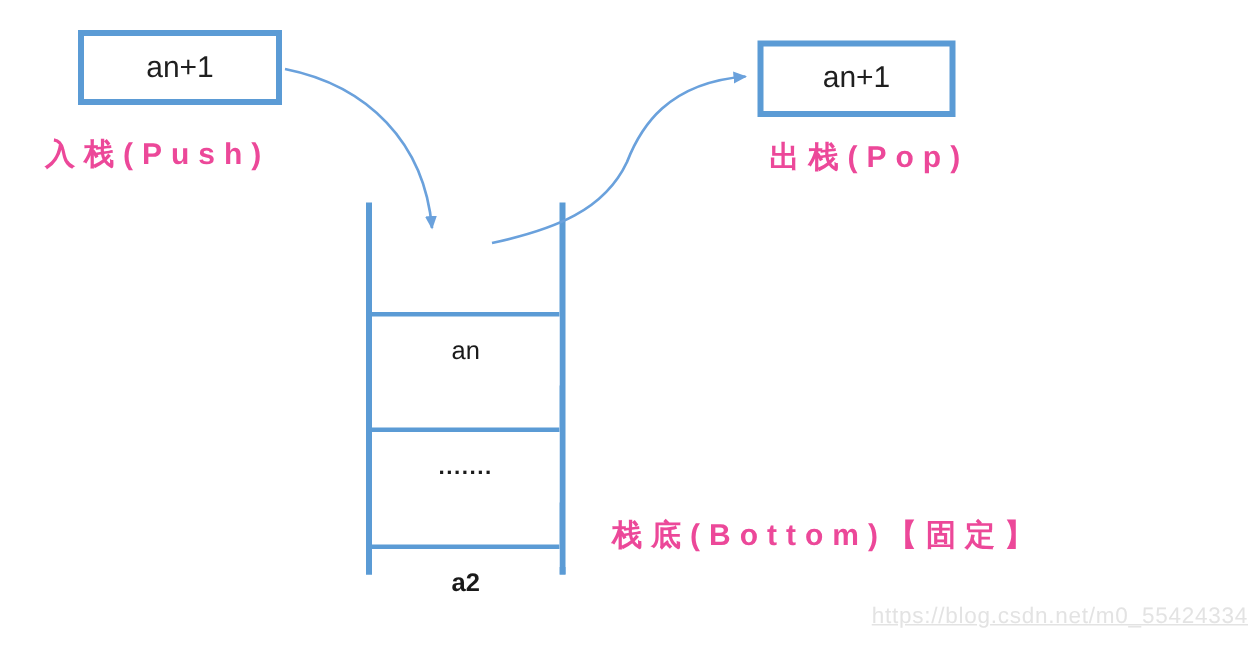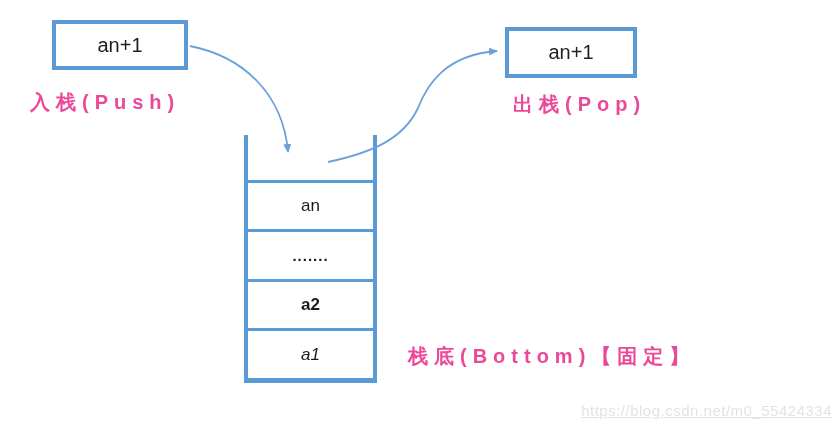--- a/index.html
+++ b/index.html
@@ -54,20 +54,21 @@
   }
   .stack-space { height: 45px; }
   .stack-cell {
     border-top: 3px solid #5b9bd5;
     display: flex;
     align-items: center;
     justify-content: center;
     font-size: 17px;
     color: #1a1a1a;
     background: #ffffff;
+    margin-top: 28px;
   }
   .stack-cell.c0 { height: 49px; }
   .stack-cell.c1 { height: 50px; font-weight: bold; font-size: 15px; letter-spacing: 1px; }
   .stack-cell.c2 { height: 49px; font-weight: bold; }
   .stack-cell.c3 { height: 50px; font-style: italic; }
 
   
   .arrows {
     position: absolute;
     left: 0; top: 0;

